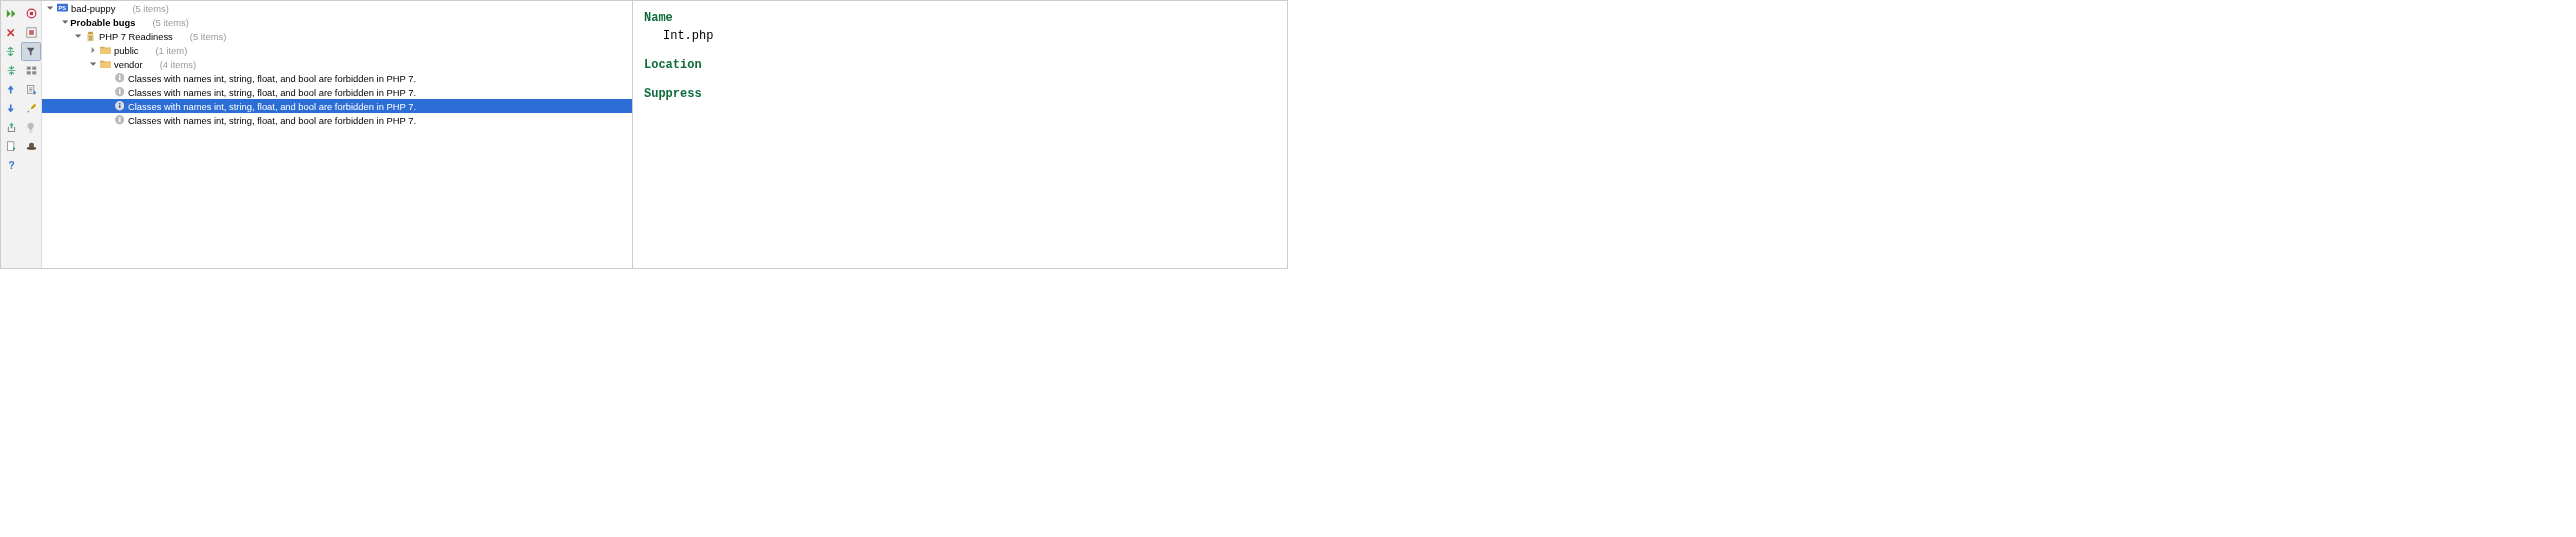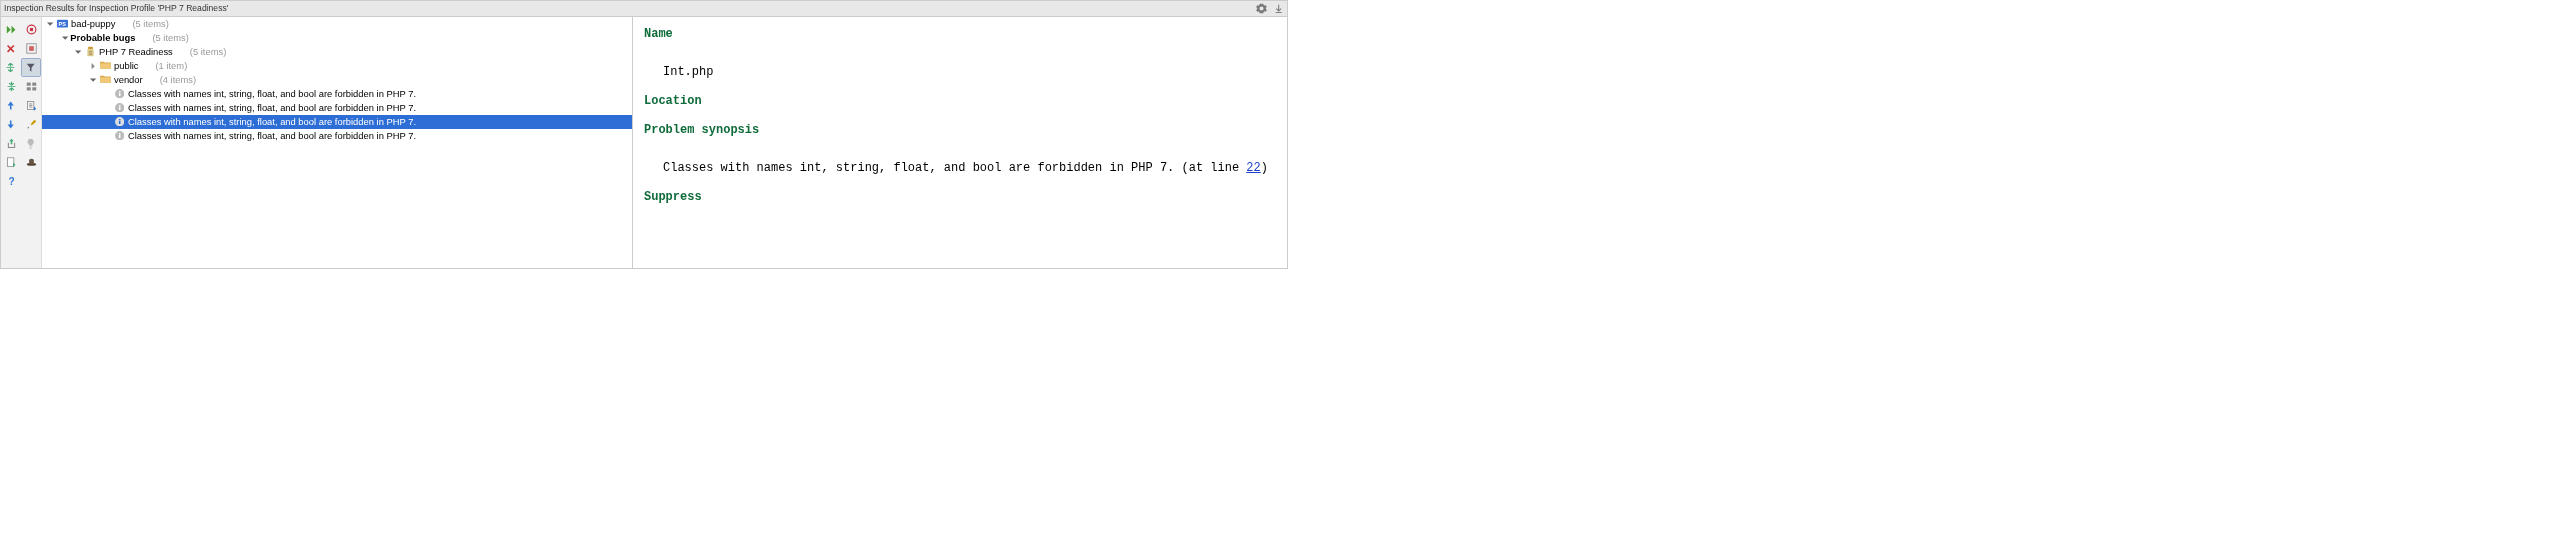--- a/index.html
+++ b/index.html
@@ -20,45 +20,29 @@
 .indent { display: inline-block; flex-shrink: 0; }
 .arrow { display: inline-flex; width: 11px; align-items: center; justify-content: center; flex-shrink: 0; }
 .arrow svg { width: 6.3px; height: 6.3px; }
 .row-icon { width: 12.6px; display: inline-flex; justify-content: center; align-items: center; margin-right: 2.4px; flex-shrink: 0; }
 .row-label { }
 .count { color: #999; margin-left: 17px; }
 .bold { font-weight: bold; text-align: right; }
 .detail-panel { flex: 1; padding: 7.9px 11px; font-family: Menlo, Monaco, 'Courier New', monospace; font-size: 12px; line-height: 1.5; overflow: auto; }
 .detail-section { margin-bottom: 11px; }
 .detail-heading { color: #0f6b3a; font-weight: bold; }
-.detail-body { padding-left: 19px; margin-top: 20px; }
+.detail-body { padding-left: 19px; }
 .link { color: #1a3fcc; text-decoration: underline; cursor: pointer; }
 svg { display: block; }
 </style>
 </head>
 <body>
 
 <div class="window">
 
-  <div class="titlebar">
-    <span class="titlebar-text">Inspection Results for Inspection Profile 'PHP 7 Readiness'</span>
-    <div class="titlebar-icons">
-      <span class="icon-btn">
-        <svg viewBox="0 0 16 16" width="11" height="11">
-            <path fill="#777" d="M8 5a3 3 0 100 6 3 3 0 000-6zm6.4 3c0 .3 0 .6-.1.9l1.5 1.2-1.5 2.6-1.8-.6c-.5.4-1 .7-1.6.9L10.6 15H5.4l-.3-1.9c-.6-.2-1.1-.5-1.6-.9l-1.8.6L.2 10.1l1.5-1.2C1.6 8.6 1.6 8.3 1.6 8s0-.6.1-.9L.2 5.9l1.5-2.6 1.8.6c.5-.4 1-.7 1.6-.9L5.4 1h5.2l.3 1.9c.6.2 1.1.5 1.6.9l1.8-.6 1.5 2.6-1.5 1.2c.1.3.1.6.1 1z"></path>
-          </svg>
-      </span>
-      <span class="icon-btn">
-        <svg viewBox="0 0 12 12" width="9.4" height="9.4">
-            <path stroke="#777" stroke-width="1.3" fill="none" d="M6 1v8M3 6l3 3 3-3"></path>
-            <path stroke="#777" stroke-width="1.3" d="M2 11h8"></path>
-          </svg>
-      </span>
-    </div>
-  </div>
 
   <div class="content">
 
     <div class="left-toolbar">
       <div class="left-toolbar-row">
         <div class="tb-cell">
             <svg width="11" height="9.4" viewBox="0 0 14 12">
               <path fill="#4a9e33" d="M1 1l5 5-5 5zM7 1l5 5-5 5z"></path>
             </svg>
           </div>
@@ -299,25 +283,19 @@
 
     <div class="detail-panel">
       <div class="detail-section">
         <div class="detail-heading">Name</div>
         <div class="detail-body">Int.php</div>
       </div>
       <div class="detail-section">
         <div class="detail-heading">Location</div>
       </div>
       <div class="detail-section">
-        <div class="detail-heading">Problem synopsis</div>
-        <div class="detail-body">
-          <span>Classes with names int, string, float, and bool are forbidden in PHP 7. (at line </span><span class="link">22</span><span>)</span>
-        </div>
-      </div>
-      <div class="detail-section">
         <div class="detail-heading">Suppress</div>
       </div>
     </div>
 
   </div>
 </div>
 
 
 </body></html>

